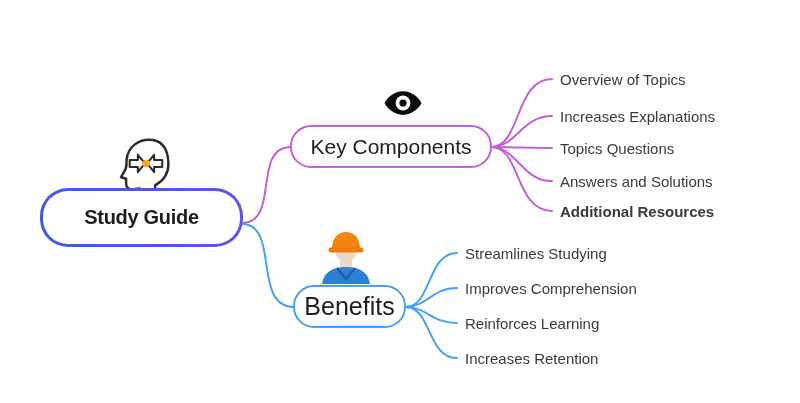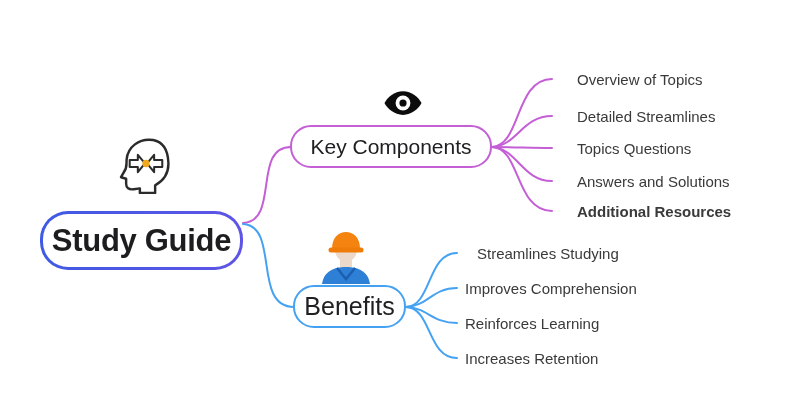--- a/index.html
+++ b/index.html
@@ -14,25 +14,25 @@
   .node {
     position: absolute;
     display: flex; align-items: center; justify-content: center;
     background: #ffffff;
     box-sizing: border-box;
     color: #1d1d1f;
     white-space: nowrap;
     cursor: pointer;
   }
   .node-root {
-    left: 40px; top: 211px; width: 203px; height: 59px;
+    left: 40px; top: 188px; width: 203px; height: 59px;
     border: 3px solid transparent; border-radius: 28px;
     background: linear-gradient(#fff,#fff) padding-box,
                 linear-gradient(90deg,#3f5ae4,#5f54e6) border-box;
-    font-size: 31px; font-weight: 700; letter-spacing: -0.3px;
+    font-size: 20px; font-weight: 700; letter-spacing: -0.3px;
   }
   .node-key {
     left: 290px; top: 125px; width: 202px; height: 43px;
     border: 2.5px solid #c45fd6; border-radius: 21px;
     font-size: 21px; font-weight: 500; color: #202022; justify-content: center;
   }
   .node-benefits {
     left: 293px; top: 285px; width: 113px; height: 43px;
     border: 2.5px solid #45a2f2; border-radius: 21px;
     font-size: 25px; font-weight: 500; color: #202022;
@@ -42,24 +42,24 @@
   .icon-head   { left: 116px; top: 137px; width: 62px; height: 57px; }
   .icon-eye    { left: 384px; top: 89px;  width: 38px; height: 28px; }
   .icon-worker { left: 320px; top: 228px; width: 52px; height: 56px; }
 
   .leaf {
     position: absolute;
     transform: translateY(-50%);
     font-size: 15px; color: #3a3a3a; white-space: nowrap;
     cursor: pointer;
   }
-  .leaf-k { left: 560px; margin-left: 17px; }
+  .leaf-k { left: 560px; }
   .leaf-b { left: 465px; }
   .k0 { top: 79px; }  .k1 { top: 116px; } .k2 { top: 148px; } .k3 { top: 181px; } .k4 { top: 211px; font-weight: bold; }
-  .b0 { top: 253px; margin-left: 12px; } .b1 { top: 288px; } .b2 { top: 323px; text-align: center; } .b3 { top: 358px; }
+  .b0 { top: 253px; } .b1 { top: 288px; } .b2 { top: 323px; text-align: center; } .b3 { top: 358px; }
 </style>
 </head>
 <body>
 
 <div class="stage">
 
   <svg class="connectors" viewBox="0 0 800 403">
 
     <path class="link-purple" d="M 243 223 C 280 221 252 147 291 147"></path>
     <path class="link-blue" d="M 243 224 C 280 226 252 307 294 307"></path>
@@ -104,21 +104,21 @@
     <path d="M 17 40 L 26 51 L 35 40" fill="none" stroke="#1b5fb0" stroke-width="2.4"></path>
     <path d="M 12 21 C 12 9 19 4 26 4 C 33 4 40 9 40 21 Z" fill="#f5830f"></path>
     <rect x="8.5" y="19.5" width="35" height="5" rx="2.5" fill="#ef7c09"></rect>
   </svg>
 
   <div class="node node-benefits">
     <span>Benefits</span>
   </div>
 
   <span class="leaf leaf-k k0">Overview of Topics</span>
-  <span class="leaf leaf-k k1">Detailed Streamlines</span>
+  <span class="leaf leaf-k k1">Increases Explanations</span>
   <span class="leaf leaf-k k2">Topics Questions</span>
   <span class="leaf leaf-k k3">Answers and Solutions</span>
   <span class="leaf leaf-k k4">Additional Resources</span>
 
   <span class="leaf leaf-b b0">Streamlines Studying</span>
   <span class="leaf leaf-b b1">Improves Comprehension</span>
   <span class="leaf leaf-b b2">Reinforces Learning</span>
   <span class="leaf leaf-b b3">Increases Retention</span>
 
 </div>

